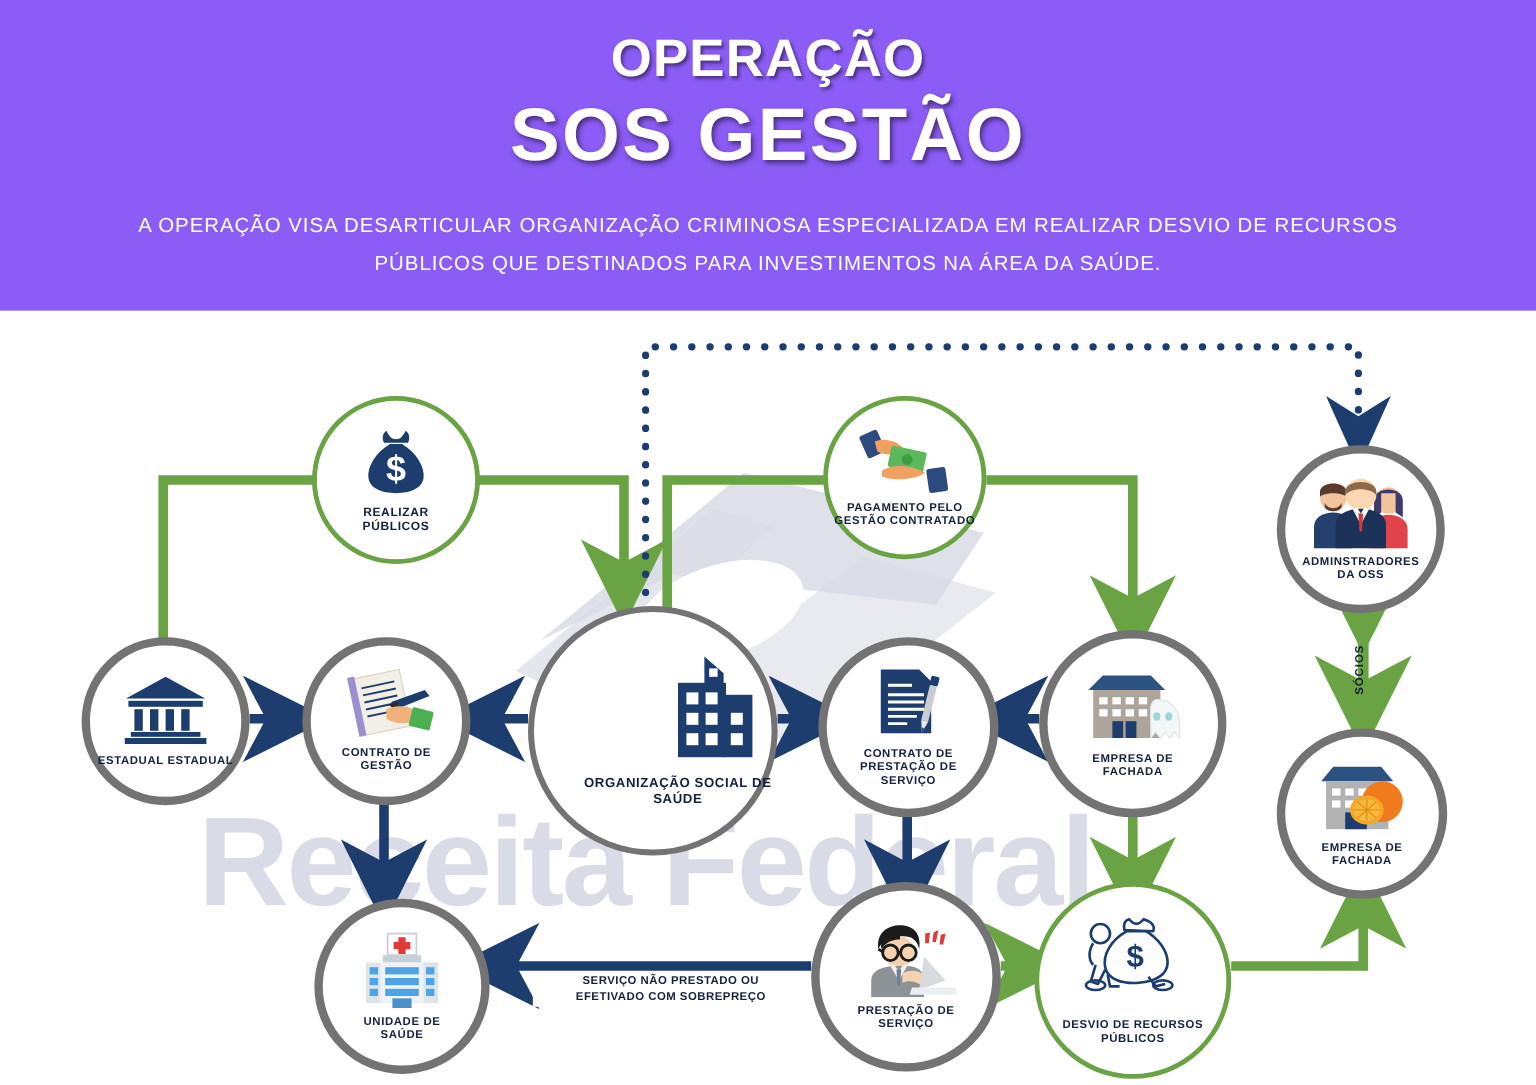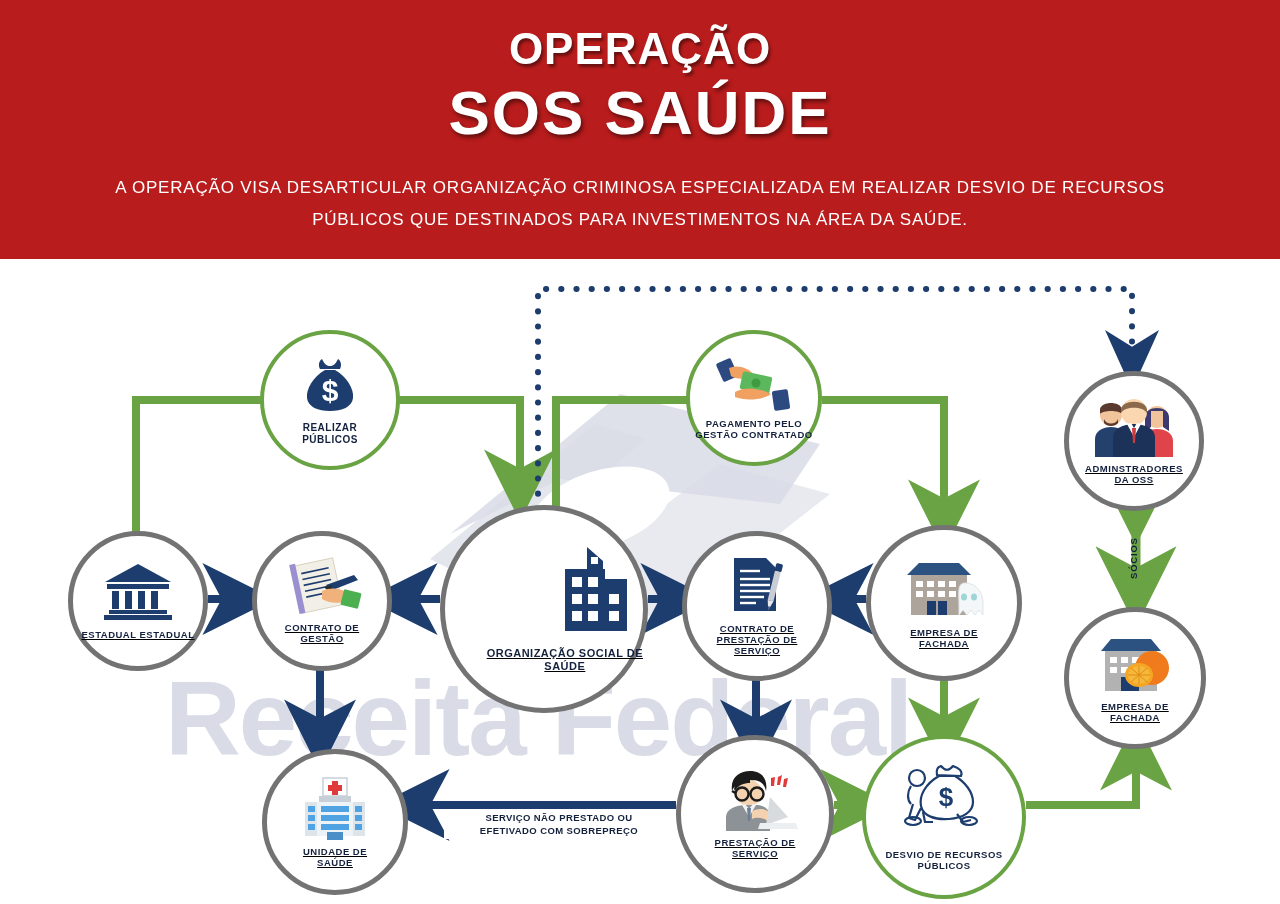--- a/index.html
+++ b/index.html
@@ -13,21 +13,21 @@
   #page {
     position: relative;
     width: 1280px; height: 904px;
     background: #ffffff;
   }
 
   
   #header {
     position: absolute; left: 0; top: 0;
     width: 1280px; height: 259px;
-    background: #b91c1c;
+    background: #8b5cf6;
     color: #ffffff;
     text-align: center;
   }
   #title-line1 {
     position: absolute; left: 0; top: 27px; width: 100%;
     font-size: 44px; font-weight: bold; letter-spacing: 1px;
     line-height: 1;
     text-shadow: 2px 3px 3px rgba(0,0,0,0.45);
   }
   #title-line2 {
@@ -79,21 +79,21 @@
     text-align: center;
   }
   .node .icon { display: block; }
   .node .lbl {
     color: #14213d;
     font-weight: bold;
     letter-spacing: 0.5px;
     line-height: 1.15;
     white-space: pre-line;
   }
-  .n-blue  { border: 5px solid #737373; text-decoration: underline; }
+  .n-blue  { border: 7px solid #737373; }
   .n-green { border: 4px solid #6aa344; }
   .n-big   { border-width: 5px; align-items: flex-end; }
 
   .edge-label {
     position: absolute;
     color: #14213d; font-weight: bold;
     font-size: 9.5px; line-height: 1.35;
     letter-spacing: 0.4px;
     text-align: center;
     white-space: pre-line;
@@ -109,21 +109,21 @@
     transform: rotate(180deg);
   }
 </style>
 </head>
 <body>
 
 <div id="page">
 
   <div id="header">
     <div id="title-line1">OPERAÇÃO</div>
-    <div id="title-line2">SOS SAÚDE</div>
+    <div id="title-line2">SOS GESTÃO</div>
     <div id="subtitle">A OPERAÇÃO VISA DESARTICULAR ORGANIZAÇÃO CRIMINOSA ESPECIALIZADA EM REALIZAR DESVIO DE RECURSOS PÚBLICOS QUE DESTINADOS PARA INVESTIMENTOS NA ÁREA DA SAÚDE.</div>
   </div>
 
   <div id="diagram">
 
     <div id="wm-layer">
       <svg id="wm-logo" viewBox="0 0 420 260">
         <g fill="#d9dce6">
           <path d="M30 150 L200 10 L400 60 L360 120 L140 95 Z" opacity="0.85"></path>
           <path d="M10 175 L175 40 L225 55 L60 200 Z" opacity="0.7"></path>

